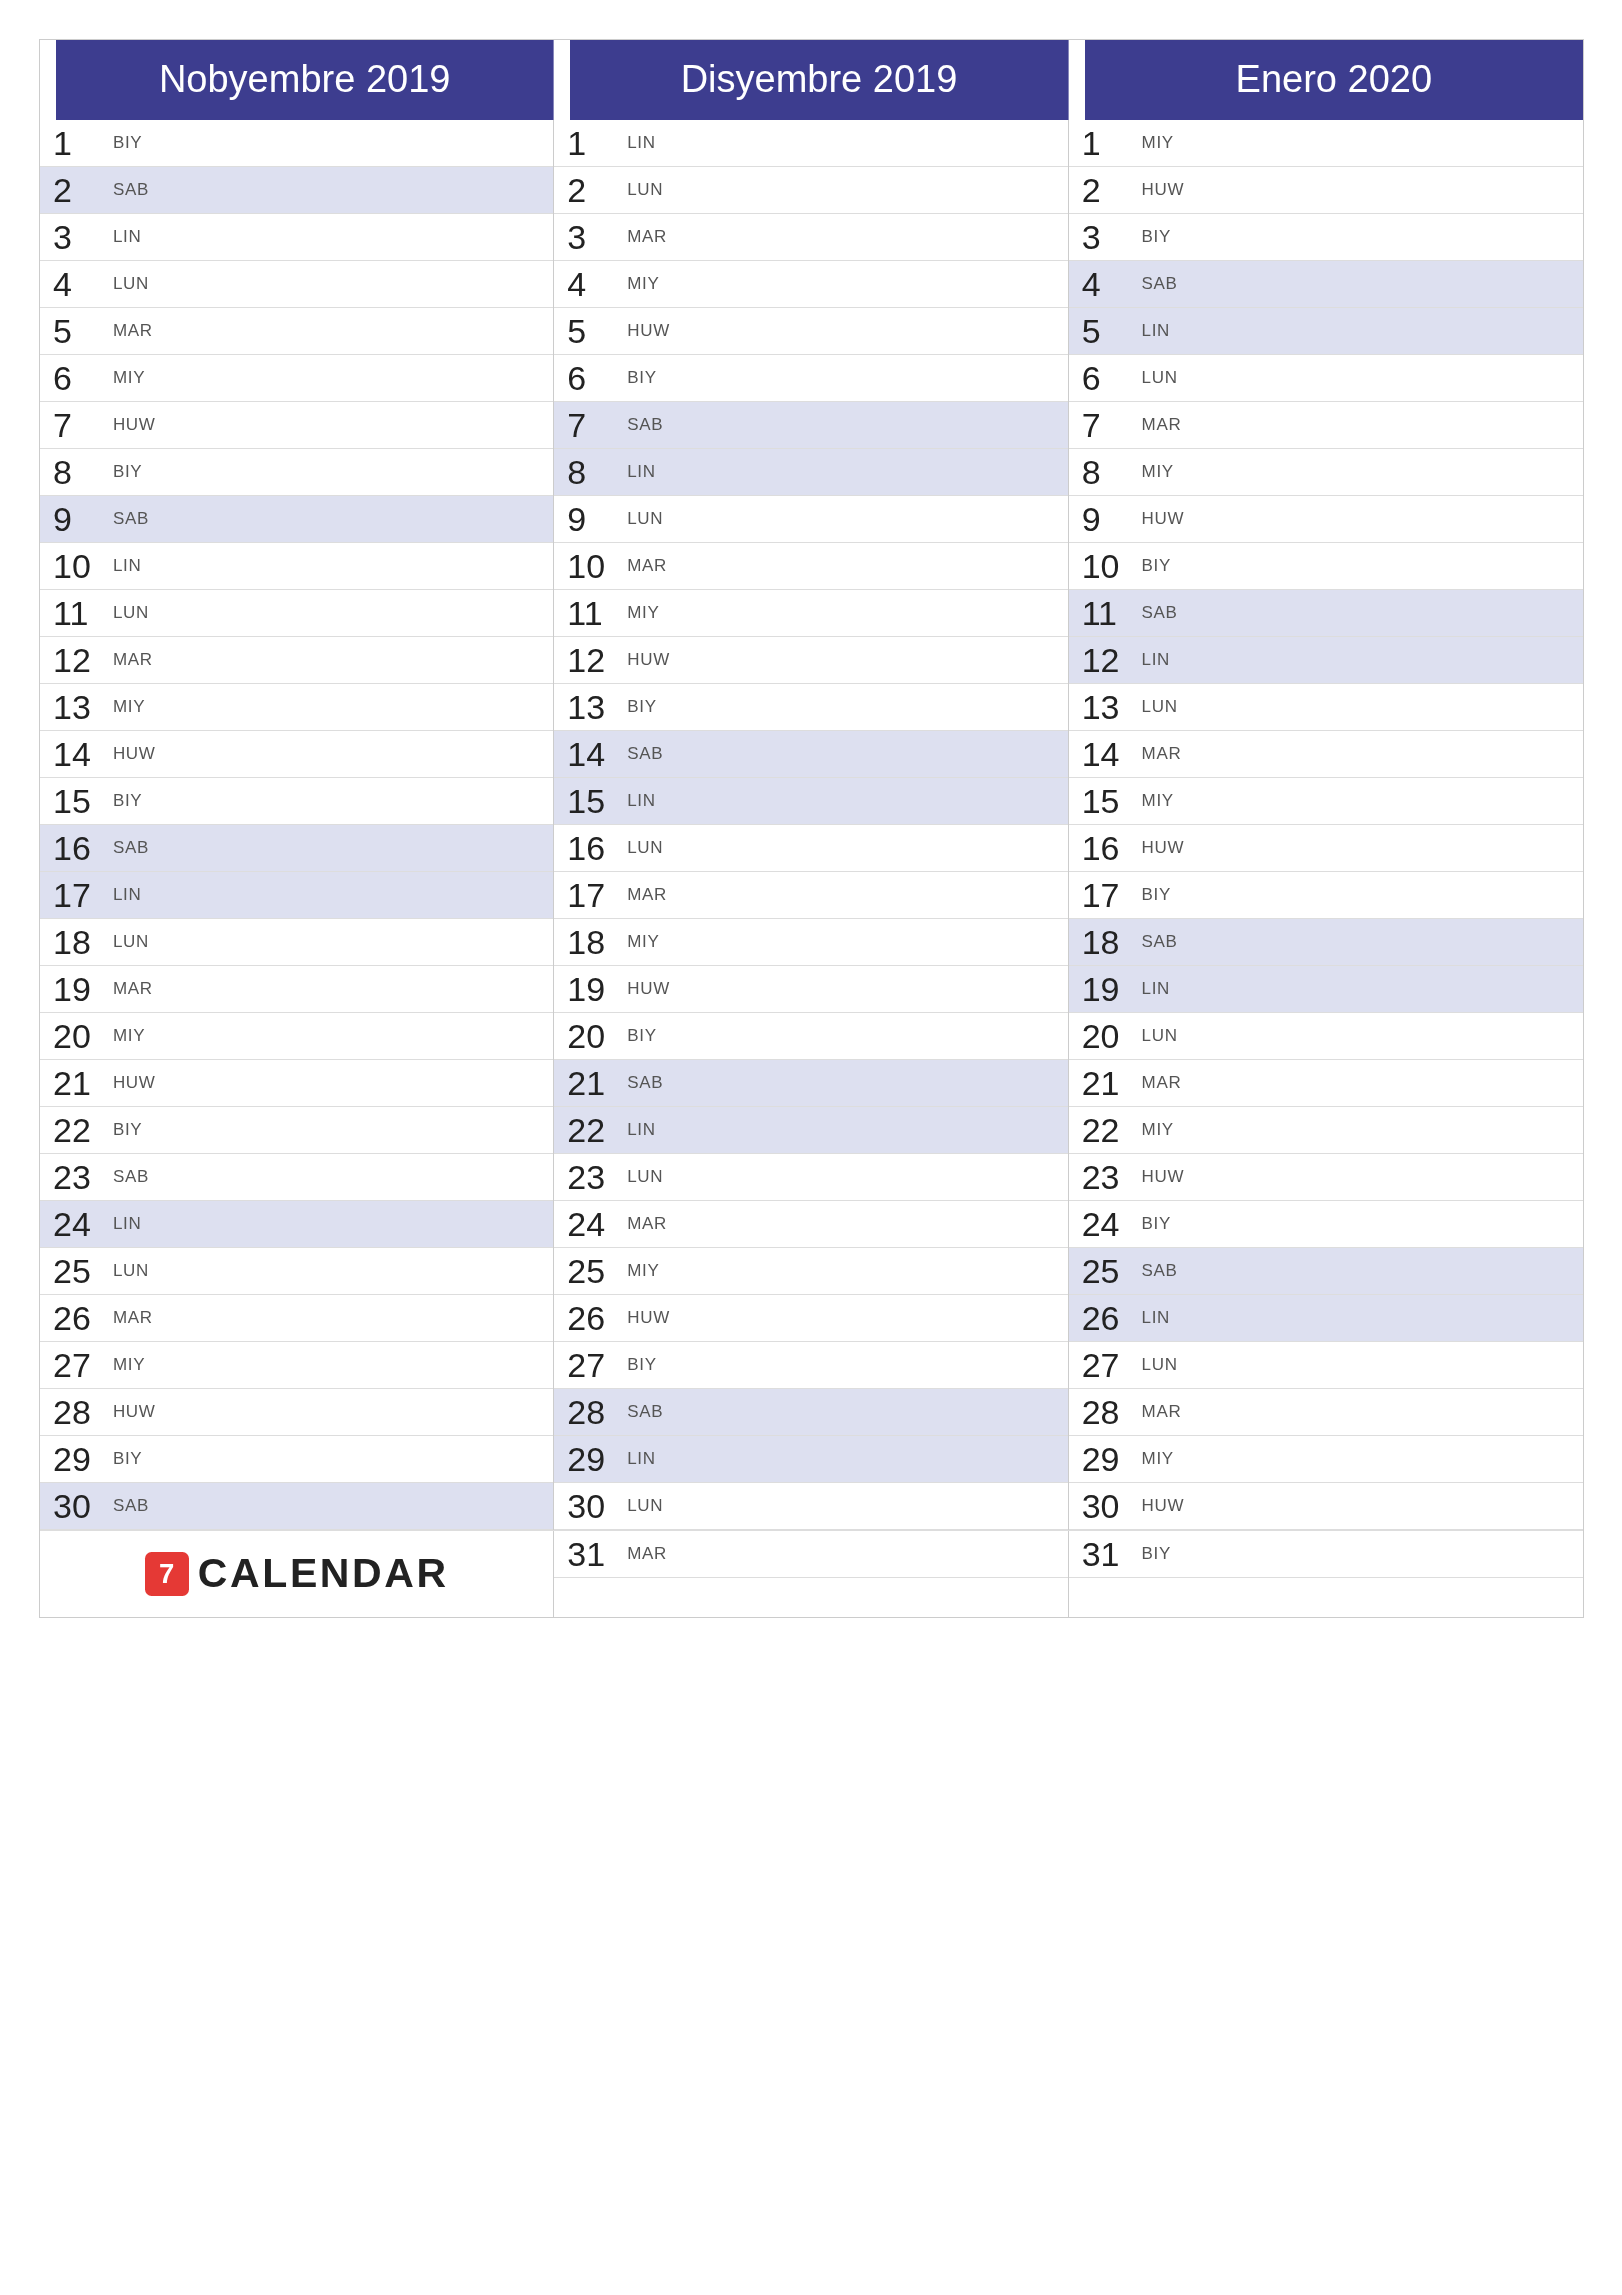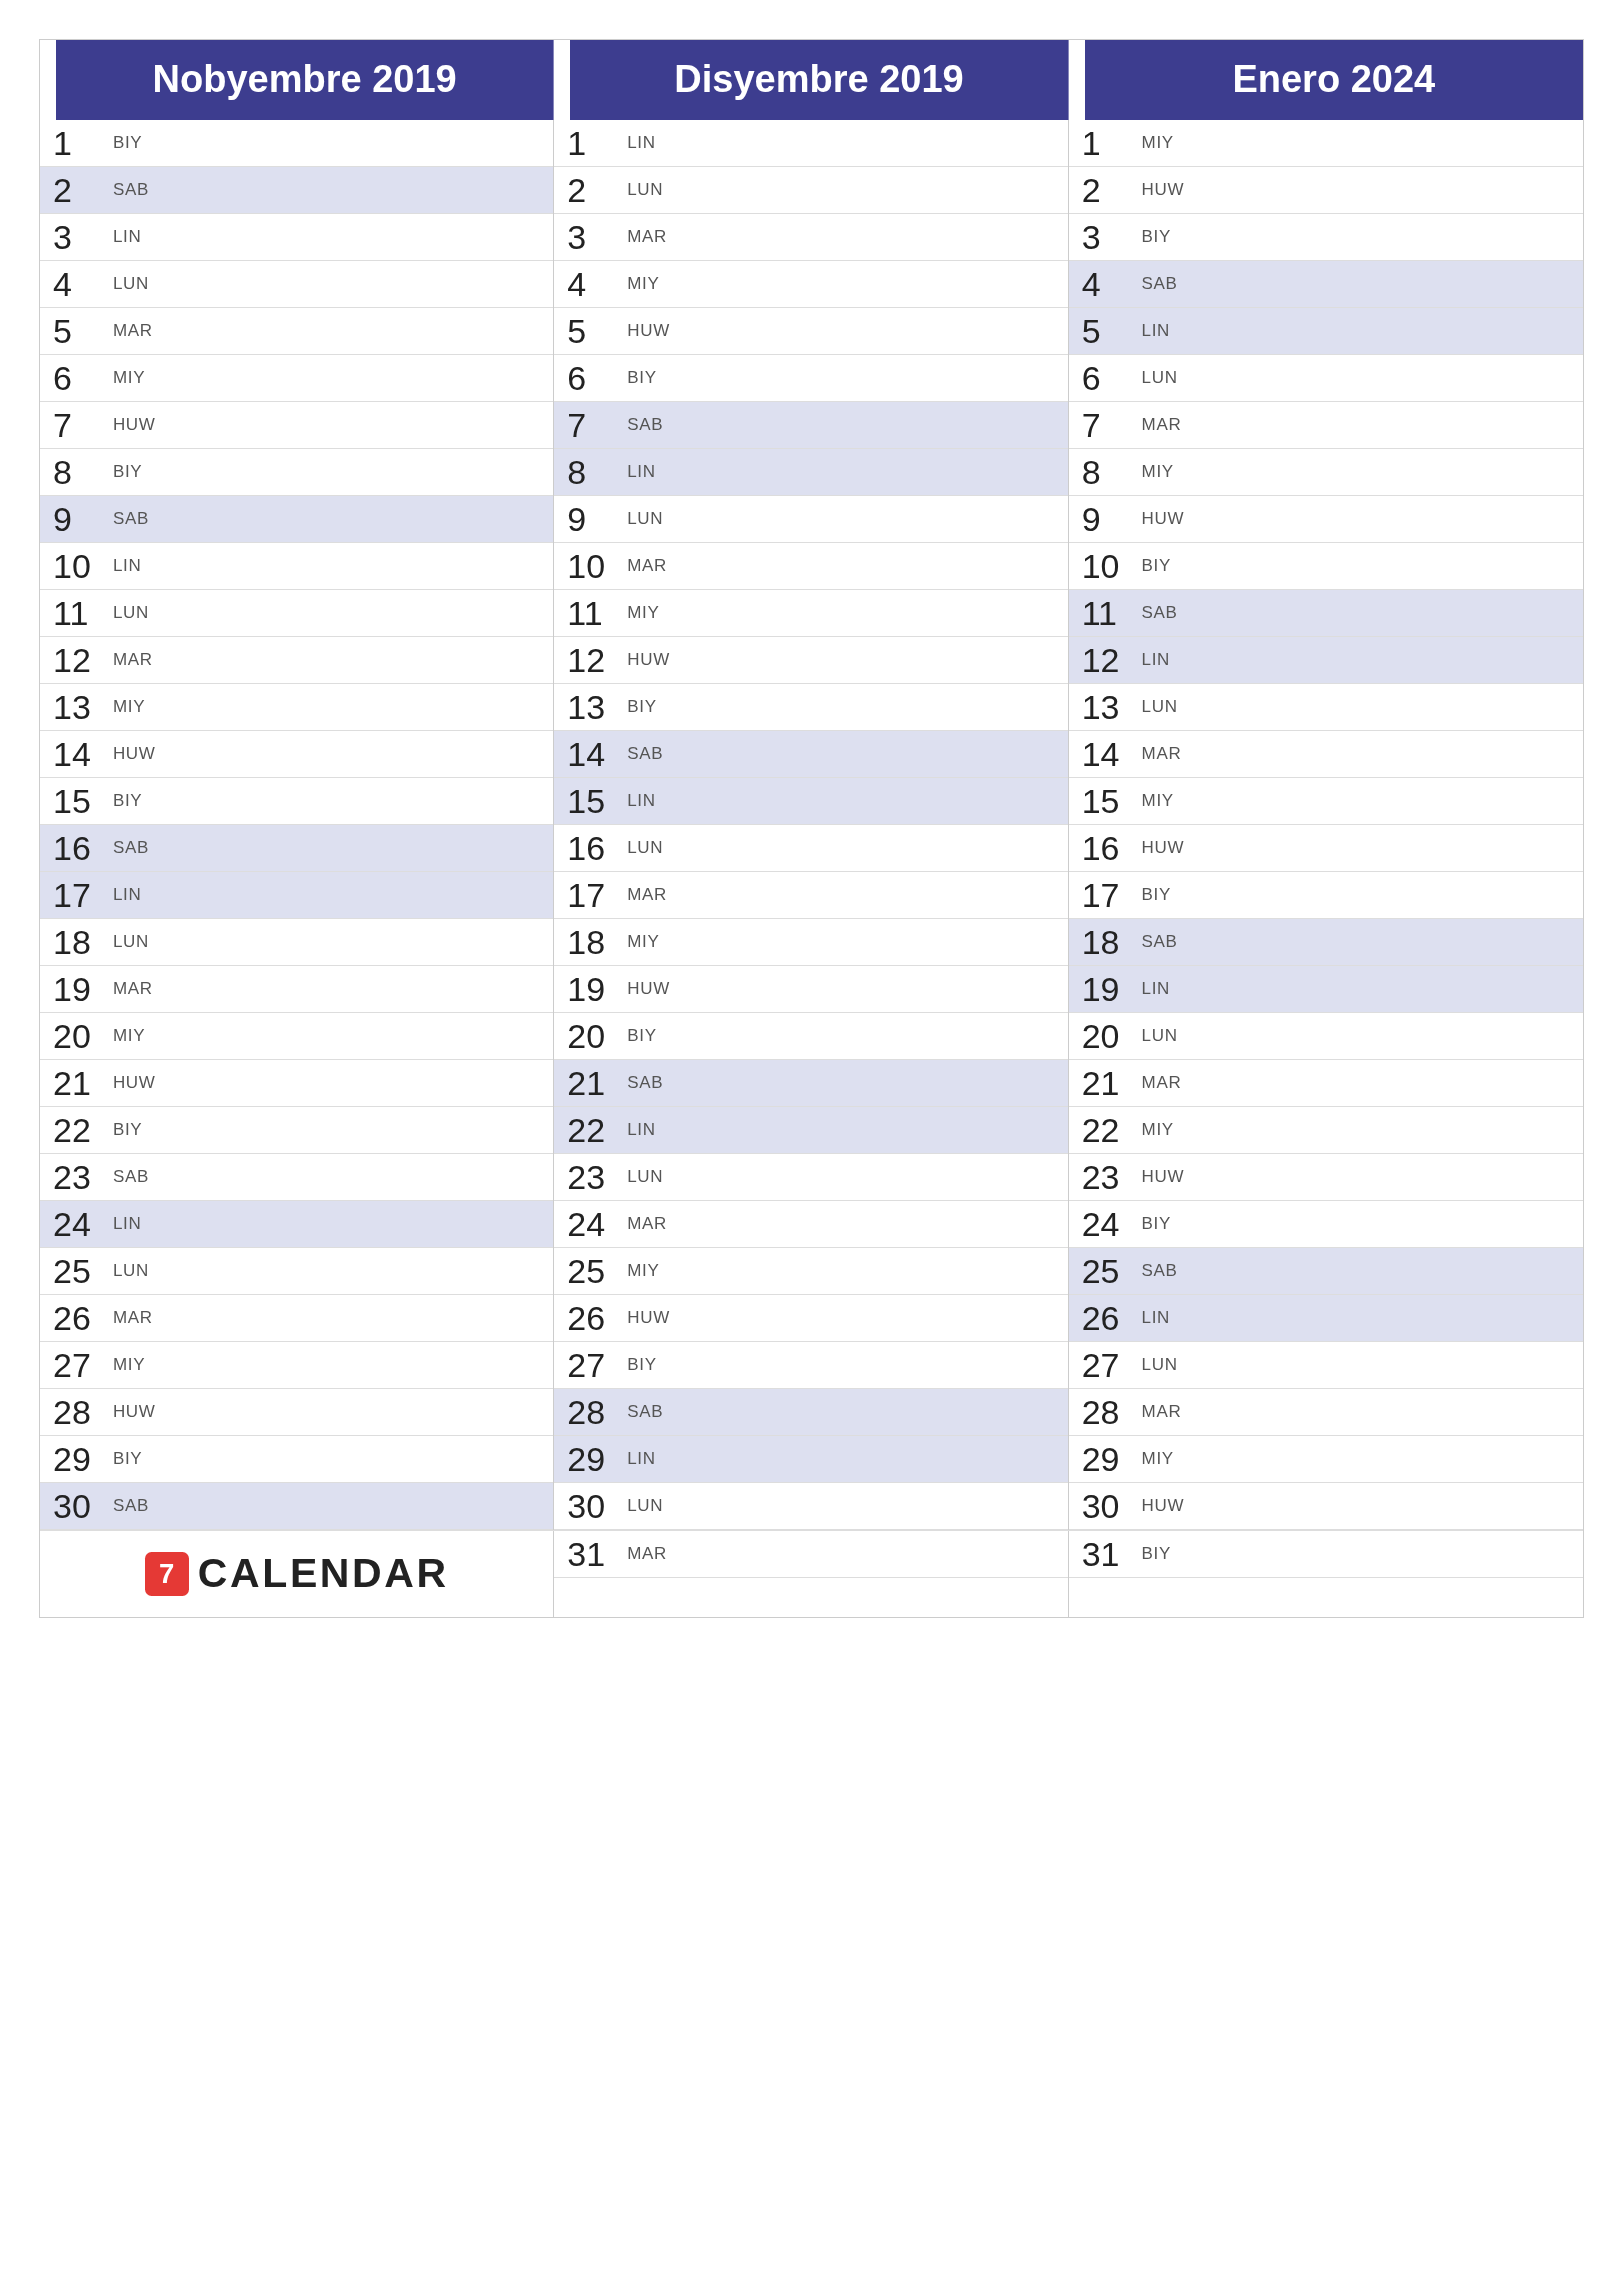--- a/index.html
+++ b/index.html
@@ -15,21 +15,21 @@
       border: 1.3px solid #ccc;
     }
     .calendar-header {
       display: grid;
       grid-template-columns: 1fr 1fr 1fr;
     }
     .month-header {
       padding: 18.3px 13px;
       text-align: center;
       font-size: 38px;
-      font-weight: 700;
+      font-weight: 400;
       color: #fff;
       border-right: 1.3px solid #8888bb;
       margin-left: 16px;
     }
     .month-header:last-child { border-right: none; }
     .month-header.nov { background: #3d3d8f; }
     .month-header.dec { background: #3d3d8f; }
     .month-header.jan { background: #3d3d8f; }
 
     .calendar-body {
@@ -114,21 +114,21 @@
 
 <div class="calendar-container">
   <div class="calendar-header">
     <div class="month-header nov">
       <span>Nobyembre 2019</span>
     </div>
     <div class="month-header dec">
       <span>Disyembre 2019</span>
     </div>
     <div class="month-header jan">
-      <span>Enero 2024</span>
+      <span>Enero 2020</span>
     </div>
   </div>
 
   <div class="calendar-body">
     <div class="month-col" id="col-nov">
         <div class="day-row">
           <span class="day-number">1</span>
           <span class="day-name">BIY</span>
         </div>
         <div class="day-row highlight">

